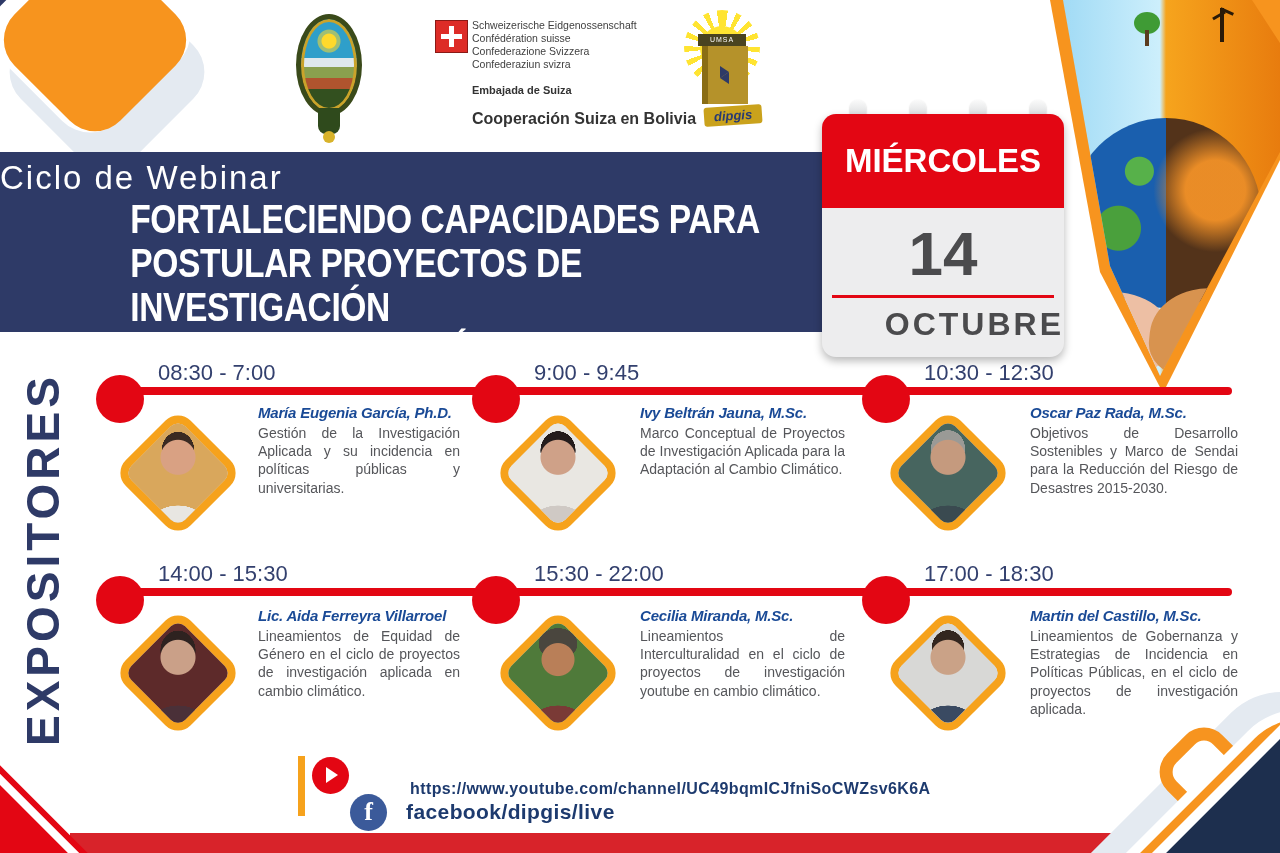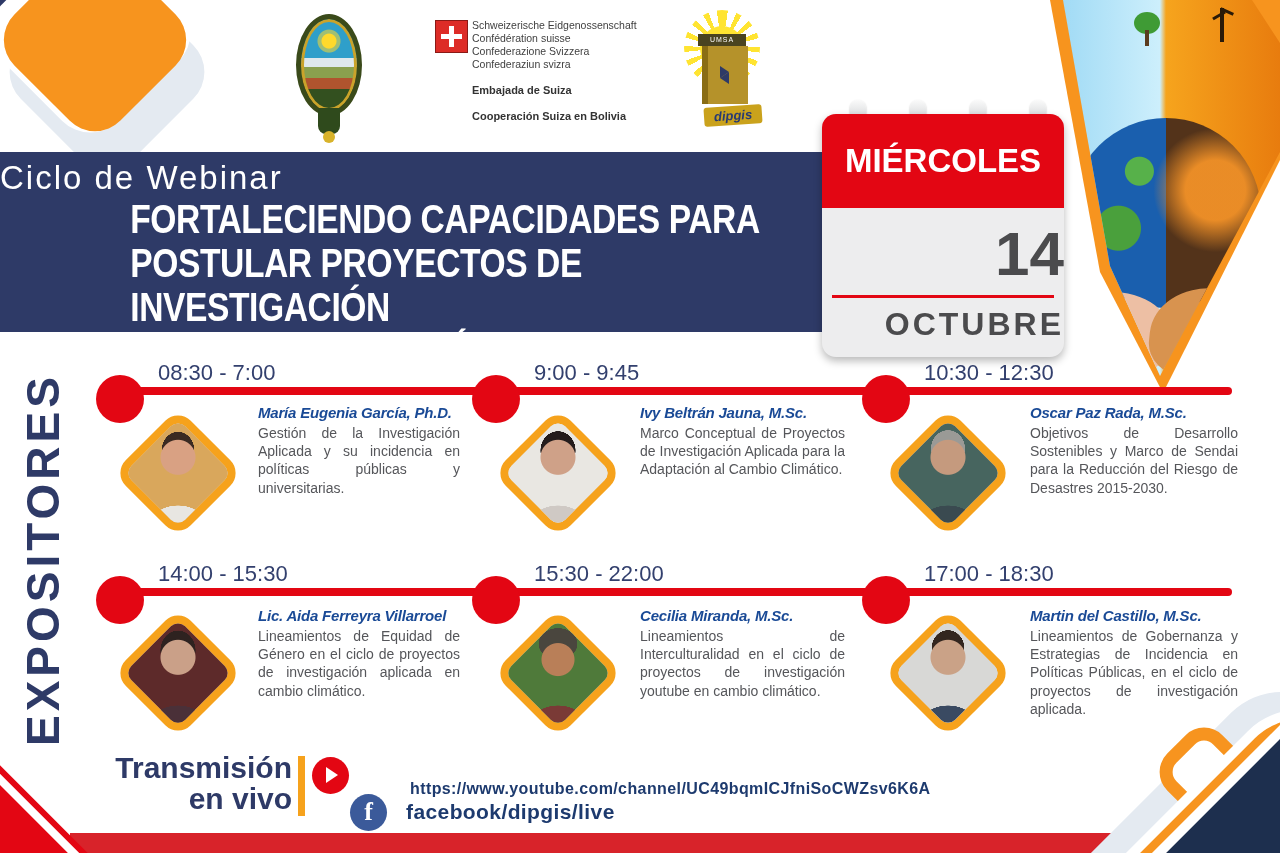--- a/index.html
+++ b/index.html
@@ -19,21 +19,21 @@
       radial-gradient(circle at 50% 24%, #ffd92b 0 7px, rgba(255,217,43,.55) 8px 11px, transparent 12px),
       linear-gradient(180deg,#2f9fca 0 42%, #dfe8ec 42% 52%, #8aa04e 52% 64%, #b0542e 64% 76%, #33501f 76% 100%);}
   .umsa-tail{width:22px;height:26px;background:#2f4a1c;margin:-8px auto 0;border-radius:0 0 8px 8px;}
   .umsa-medal{width:12px;height:12px;border-radius:50%;background:#d8b32a;margin:-3px auto 0;}
 
   .sw-flag{position:absolute;left:435px;top:20px;width:31px;height:31px;background:#dd2c27;border:1px solid #8a1a16;}
   .sw-flag:before{content:"";position:absolute;left:13px;top:5px;width:5px;height:21px;background:#fff;}
   .sw-flag:after {content:"";position:absolute;left:5px;top:13px;width:21px;height:5px;background:#fff;}
   .sw-lines{position:absolute;left:472px;top:19px;font-size:10.5px;line-height:13px;color:#3f3f3f;}
   .sw-bold1{position:absolute;left:472px;top:84px;font-size:11px;font-weight:bold;color:#333;}
-  .sw-bold2{position:absolute;left:472px;top:110px;font-size:11px;font-weight:bold;color:#333;}
+  .sw-bold2{position:absolute;left:472px;top:110px;font-size:16px;font-weight:bold;color:#333;}
 
   .dipgis{position:absolute;left:680px;top:10px;width:88px;height:122px;z-index:2;}
   .sun{position:absolute;left:4px;top:0;width:76px;height:76px;border-radius:50%;
        background:repeating-conic-gradient(#ffe431 0 9deg, rgba(255,228,49,0) 9deg 22deg);}
   .sun-core{position:absolute;left:20px;top:16px;width:44px;height:44px;border-radius:50%;background:#ffe431;}
   .tower-top{position:absolute;left:18px;top:24px;width:48px;height:12px;background:#4a4420;color:#fff;font-size:7px;
              text-align:center;line-height:12px;letter-spacing:1px;}
   .tower{position:absolute;left:22px;top:36px;width:40px;height:58px;background:#b5922a;border-left:6px solid #8a6d14;}
   .dp-mark{position:absolute;left:34px;top:56px;width:20px;height:18px;}
   .tri-r{position:absolute;left:6px;top:0;width:0;height:0;border:6px solid transparent;border-left:9px solid #2e3a67;}
@@ -72,21 +72,21 @@
          background:radial-gradient(ellipse at 50% 100%, #6fc53a 0 60%, rgba(111,197,58,0) 61%);}
 
   
   .calendar{position:absolute;left:822px;top:100px;width:242px;z-index:6;}
   .cal-tab{position:absolute;top:0;width:16px;height:34px;border-radius:8px;
            background:linear-gradient(180deg,#fafafa,#b9bdc0);box-shadow:0 1px 2px rgba(0,0,0,.3);}
   .cal-card{position:relative;margin-top:14px;border-radius:14px;overflow:hidden;background:#ededee;
             box-shadow:0 4px 9px rgba(0,0,0,.28);}
   .cal-head{height:94px;background:#e30613;color:#fff;font-weight:bold;font-size:33px;
             display:flex;align-items:center;justify-content:center;}
-  .cal-date{font-size:62px;font-weight:bold;color:#4b4b4d;text-align:right;padding:10px 0 6px;}
+  .cal-date{font-size:62px;font-weight:bold;color:#4b4b4d;text-align:center;padding:10px 0 6px;}
   .cal-sep{height:3px;background:#e30613;margin:0 10px;}
   .cal-month{font-size:32px;font-weight:bold;color:#4b4b4d;text-align:right;letter-spacing:3px;padding:8px 0 14px;}
 
   
   .expositores{position:absolute;left:16px;top:360px;height:400px;width:64px;z-index:5;
      writing-mode:vertical-rl;transform:rotate(180deg);text-align:center;
      font-size:46px;font-weight:bold;color:#2e3a67;letter-spacing:4px;}
 
   
   .timeline{position:absolute;left:118px;width:1114px;height:8px;background:#e30613;border-radius:4px;z-index:5;}
@@ -286,24 +286,20 @@
   </div>
   <div class="sess-text" style="left:640px;top:607px;width:205px">
     <div class="sess-name">Cecilia Miranda, M.Sc.</div>
     <div class="sess-topic">Lineamientos de Interculturalidad en el ciclo de proyectos de investigación youtube en cambio climático.</div>
   </div>
   <div class="sess-text" style="left:1030px;top:607px;width:208px">
     <div class="sess-name">Martin del Castillo, M.Sc.</div>
     <div class="sess-topic">Lineamientos de Gobernanza y Estrategias de Incidencia en Políticas Públicas, en el ciclo de proyectos de investigación aplicada.</div>
   </div>
 
-  <div class="live-label">
-    <div>Transmisión</div>
-    <div>en vivo</div>
-  </div>
   <div class="live-bar"></div>
   <div class="yt-icon">
       <div class="yt-play"></div>
     </div>
   <div class="yt-link">https://www.youtube.com/channel/UC49bqmICJfniSoCWZsv6K6A</div>
   <div class="fb-icon">f</div>
   <div class="fb-link">facebook/dipgis/live</div>
 
   <div class="bottom-bar"></div>
   <div class="bl-back"></div>

